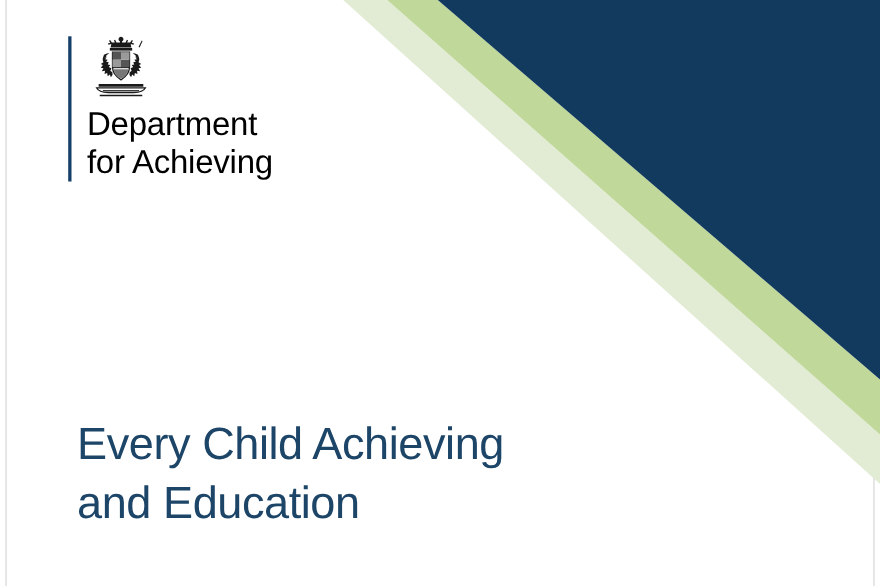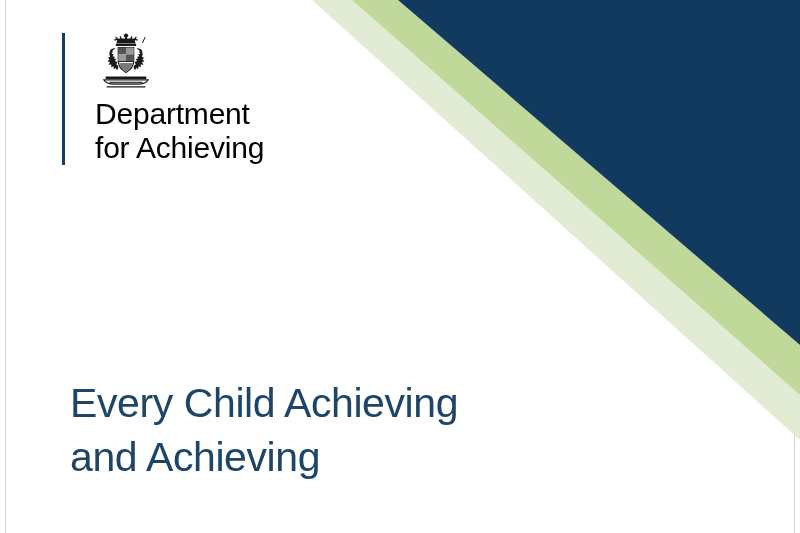--- a/index.html
+++ b/index.html
@@ -48,21 +48,20 @@
     height: 100%;
   }
 
   
   .masthead {
     position: absolute;
     left: 62px;
     top: 31px;
     display: flex;
     align-items: flex-end;
-    gap: 16px;
   }
   .masthead-rule {
     width: 3px;
     min-height: 132px;
     background: #153f69;
     flex: none;
   }
   .masthead-body {
     padding-left: 14px;
     display: flex;
@@ -151,16 +150,16 @@
       <div class="dept-name">
         <span class="line">Department</span>
         <span class="line">for Achieving</span>
       </div>
 
     </div>
   </div>
 
   <h1 class="cover-title">
     <span class="line">Every Child Achieving</span>
-    <span class="line">and Achieving</span>
+    <span class="line">and Education</span>
   </h1>
 
 </div>
 
 </body></html>

